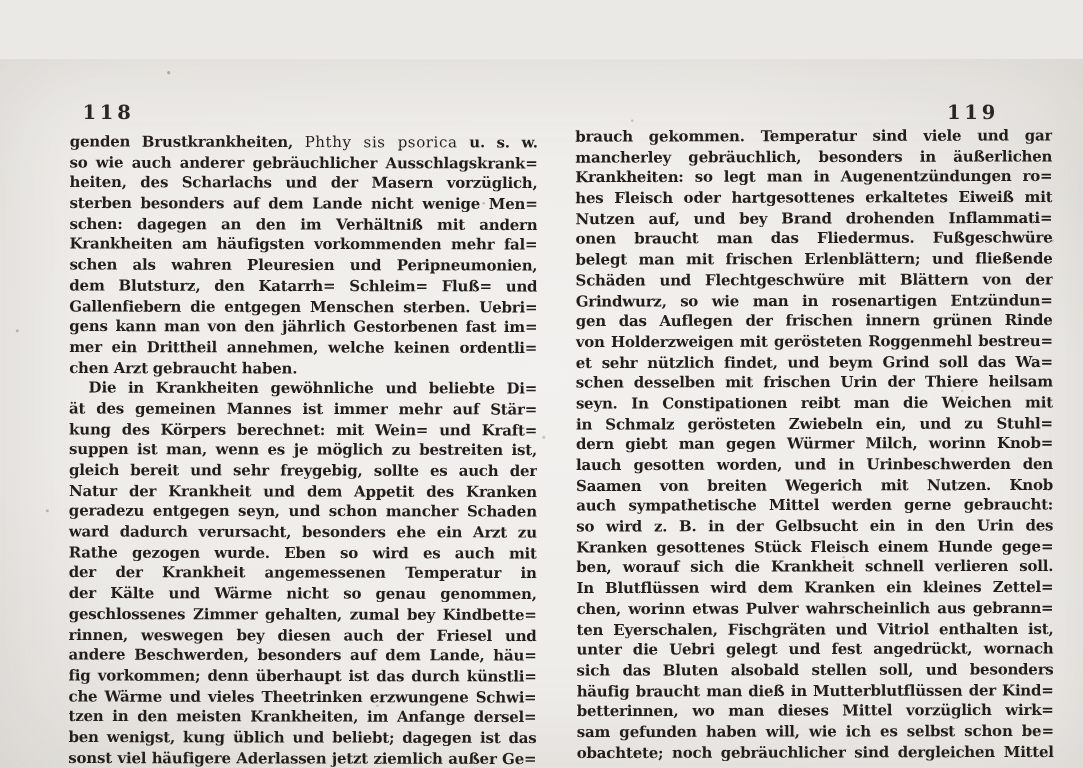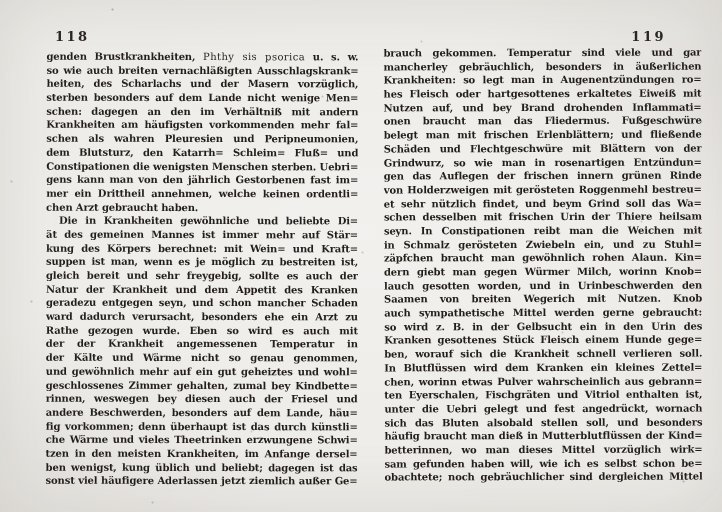--- a/index.html
+++ b/index.html
@@ -11,20 +11,21 @@
     font-family: "DejaVu Serif", "Liberation Serif", serif;
     color: #241f1b;
   }
   .scan {
     position: absolute; inset: 0;
     background:
       radial-gradient(ellipse 900px 600px at 50% 45%, rgba(255,255,255,0.35), rgba(0,0,0,0) 70%),
       radial-gradient(ellipse 300px 200px at 8% 90%, rgba(160,155,145,0.10), rgba(0,0,0,0) 70%),
       radial-gradient(ellipse 300px 200px at 95% 15%, rgba(160,155,145,0.10), rgba(0,0,0,0) 70%);
     box-shadow: inset 0 0 70px rgba(110,104,94,0.16);
+    margin-top: 39px;
   }
   
   .specks {
     position: absolute; left: 0; top: 0; width: 1px; height: 1px;
     border-radius: 50%;
     background: transparent;
     box-shadow:
       112px 9px 0 0.6px rgba(70,65,60,0.35),
       322px 96px 0 0.4px rgba(70,65,60,0.28),
       31px 301px 0 0.5px rgba(70,65,60,0.30),
@@ -75,43 +76,42 @@
 
 <div class="scan">
   <div class="specks"></div>
 
   <div class="pagenum left">118</div>
 
   <div class="pagenum right">119</div>
 
   <div class="textblock leftpage">
       <div class="line">genden Brustkrankheiten, <span class="antiqua">Phthy sis psorica</span> u. s. w.</div>
-      <div class="line">so wie auch breiten vernachläßigten Ausschlagskrank=</div>
+      <div class="line">so wie auch anderer gebräuchlicher Ausschlagskrank=</div>
       <div class="line">heiten, des Scharlachs und der Masern vorzüglich,</div>
       <div class="line">sterben besonders auf dem Lande nicht wenige Men=</div>
       <div class="line">schen: dagegen an den im Verhältniß mit andern</div>
       <div class="line">Krankheiten am häufigsten vorkommenden mehr fal=</div>
       <div class="line">schen als wahren Pleuresien und Peripneumonien,</div>
       <div class="line">dem Blutsturz, den Katarrh= Schleim= Fluß= und</div>
-      <div class="line">Constipationen die wenigsten Menschen sterben. Uebri=</div>
+      <div class="line">Gallenfiebern die entgegen Menschen sterben. Uebri=</div>
       <div class="line">gens kann man von den jährlich Gestorbenen fast im=</div>
       <div class="line">mer ein Drittheil annehmen, welche keinen ordentli=</div>
       <div class="line nojust">chen Arzt gebraucht haben.</div>
       <div class="line indent">Die in Krankheiten gewöhnliche und beliebte Di=</div>
       <div class="line">ät des gemeinen Mannes ist immer mehr auf Stär=</div>
       <div class="line">kung des Körpers berechnet: mit Wein= und Kraft=</div>
       <div class="line">suppen ist man, wenn es je möglich zu bestreiten ist,</div>
       <div class="line">gleich bereit und sehr freygebig, sollte es auch der</div>
       <div class="line">Natur der Krankheit und dem Appetit des Kranken</div>
       <div class="line">geradezu entgegen seyn, und schon mancher Schaden</div>
       <div class="line">ward dadurch verursacht, besonders ehe ein Arzt zu</div>
       <div class="line">Rathe gezogen wurde. Eben so wird es auch mit</div>
       <div class="line">der der Krankheit angemessenen Temperatur in Hinsicht</div>
       <div class="line">der Kälte und Wärme nicht so genau genommen,</div>
-      <div class="line">und gewöhnlich mehr auf ein gut geheiztes und wohl=</div>
       <div class="line">geschlossenes Zimmer gehalten, zumal bey Kindbette=</div>
       <div class="line">rinnen, weswegen bey diesen auch der Friesel und</div>
       <div class="line">andere Beschwerden, besonders auf dem Lande, häu=</div>
       <div class="line">fig vorkommen; denn überhaupt ist das durch künstli=</div>
       <div class="line">che Wärme und vieles Theetrinken erzwungene Schwi=</div>
       <div class="line">tzen in den meisten Krankheiten, im Anfange dersel=</div>
       <div class="line">ben wenigst, kung üblich und beliebt; dagegen ist das</div>
       <div class="line">sonst viel häufigere Aderlassen jetzt ziemlich außer Ge=</div>
     </div>
 
@@ -124,21 +124,20 @@
       <div class="line">onen braucht man das Fliedermus. Fußgeschwüre</div>
       <div class="line">belegt man mit frischen Erlenblättern; und fließende</div>
       <div class="line">Schäden und Flechtgeschwüre mit Blättern von der</div>
       <div class="line">Grindwurz, so wie man in rosenartigen Entzündun=</div>
       <div class="line">gen das Auflegen der frischen innern grünen Rinde</div>
       <div class="line">von Holderzweigen mit gerösteten Roggenmehl bestreu=</div>
       <div class="line">et sehr nützlich findet, und beym Grind soll das Wa=</div>
       <div class="line">schen desselben mit frischen Urin der Thiere heilsam</div>
       <div class="line">seyn. In Constipationen reibt man die Weichen mit</div>
       <div class="line">in Schmalz gerösteten Zwiebeln ein, und zu Stuhl=</div>
-      <div class="line">zäpfchen braucht man gewöhnlich rohen Alaun. Kin=</div>
       <div class="line">dern giebt man gegen Würmer Milch, worinn Knob=</div>
       <div class="line">lauch gesotten worden, und in Urinbeschwerden den</div>
       <div class="line">Saamen von breiten Wegerich mit Nutzen. Knob</div>
       <div class="line">auch sympathetische Mittel werden gerne gebraucht:</div>
       <div class="line">so wird z. B. in der Gelbsucht ein in den Urin des</div>
       <div class="line">Kranken gesottenes Stück Fleisch einem Hunde gege=</div>
       <div class="line">ben, worauf sich die Krankheit schnell verlieren soll.</div>
       <div class="line">In Blutflüssen wird dem Kranken ein kleines Zettel=</div>
       <div class="line">chen, worinn etwas Pulver wahrscheinlich aus gebrann=</div>
       <div class="line">ten Eyerschalen, Fischgräten und Vitriol enthalten ist,</div>

